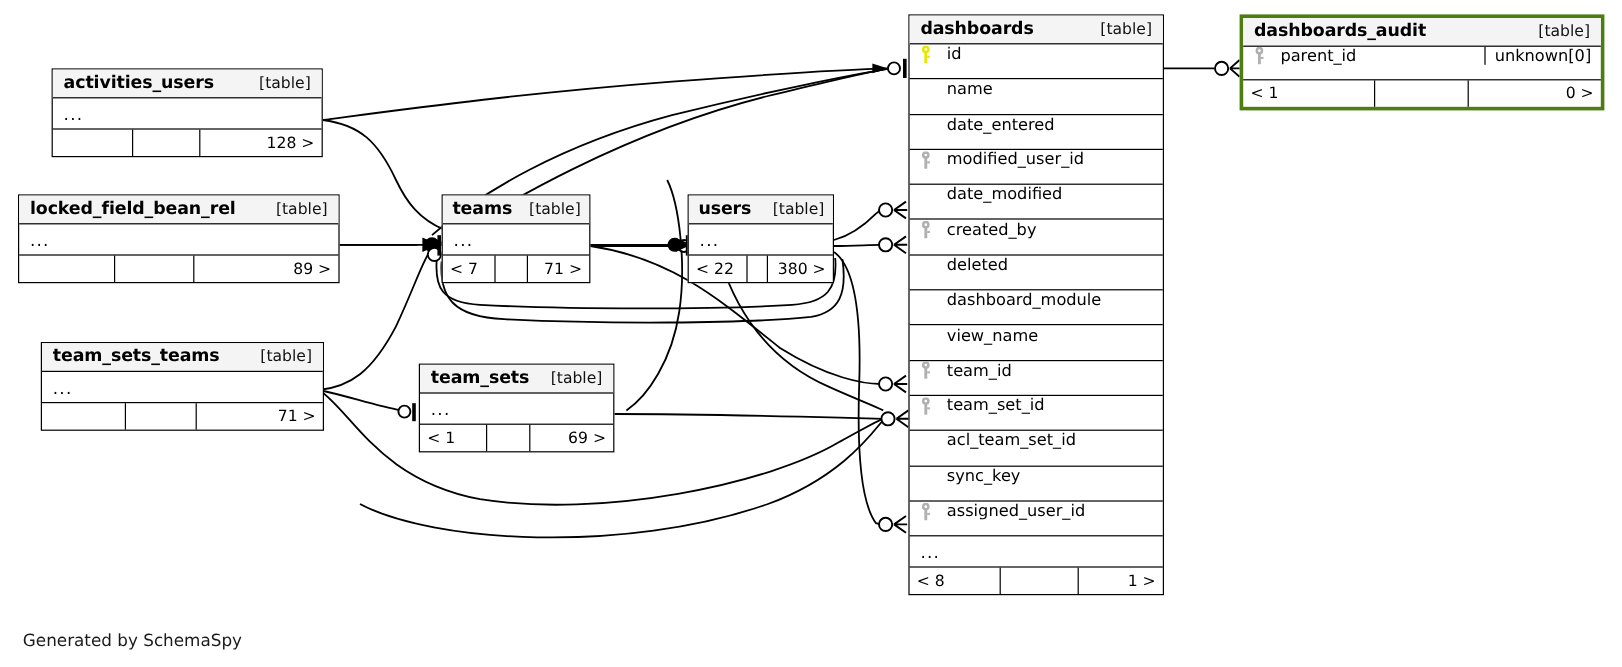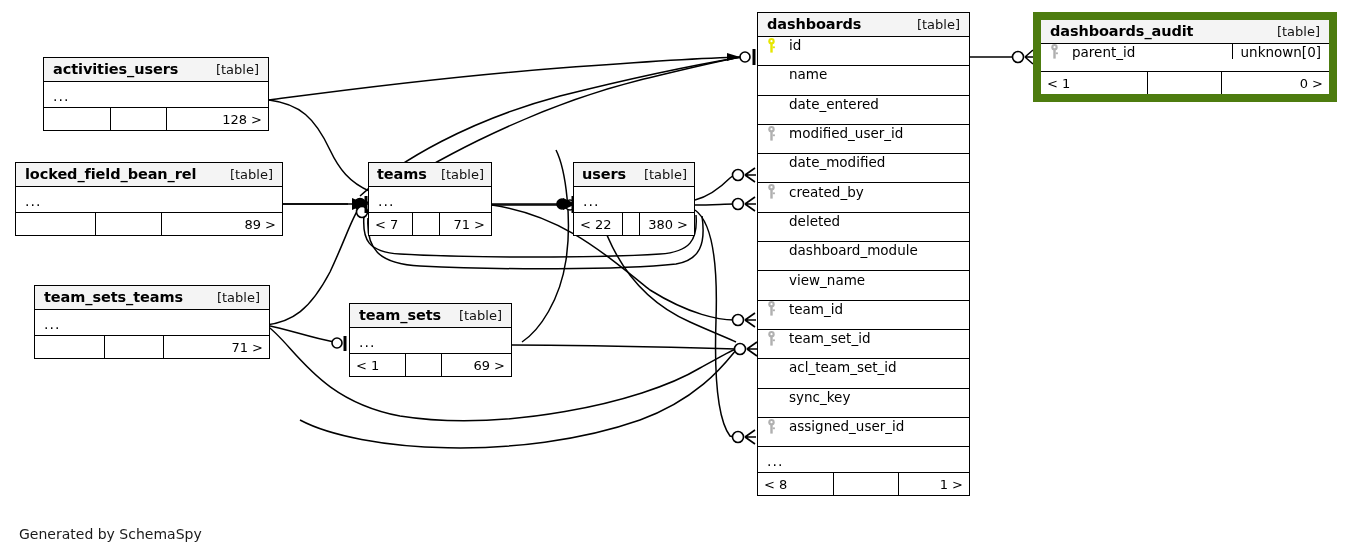--- a/index.html
+++ b/index.html
@@ -29,21 +29,21 @@
   }
   .table-box {
     position: absolute;
     background: #ffffff;
     border: 1px solid #000000;
     box-sizing: border-box;
     font-size: 13.5px;
     color: #000000;
   }
   .table-box.thick {
-    border: 8px solid #4d7c0f;
+    border: 3px solid #4d7c0f;
   }
   .tbl-header {
     background: #f4f4f4;
     border-bottom: 1px solid #000000;
     display: flex;
     align-items: center;
     justify-content: space-between;
     padding: 3px 9px 4px 9px;
     box-sizing: border-box;
     white-space: nowrap;

